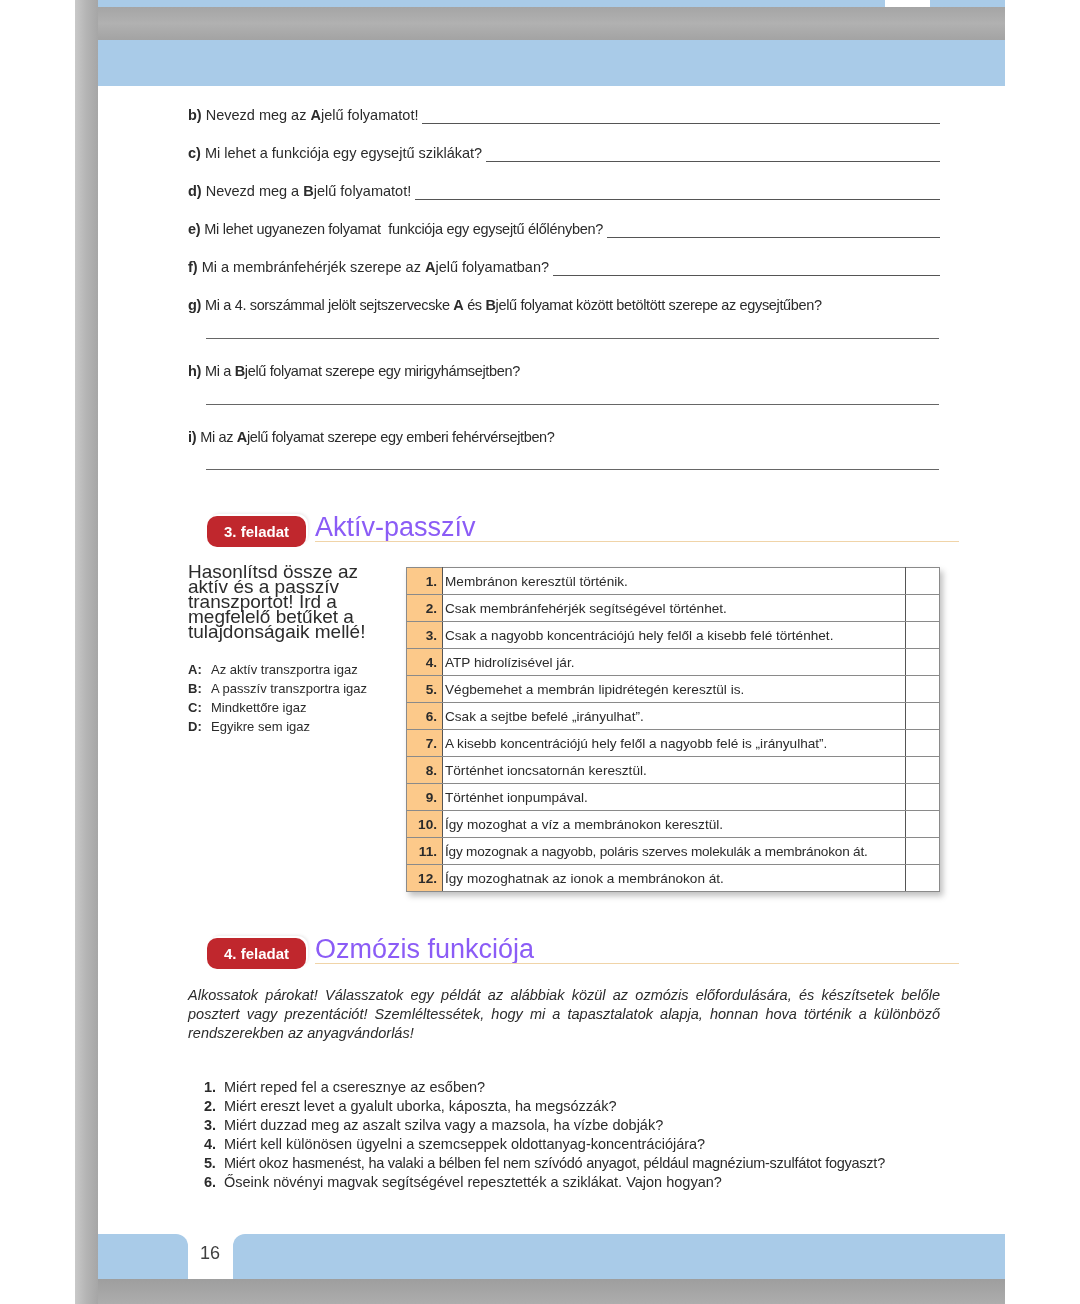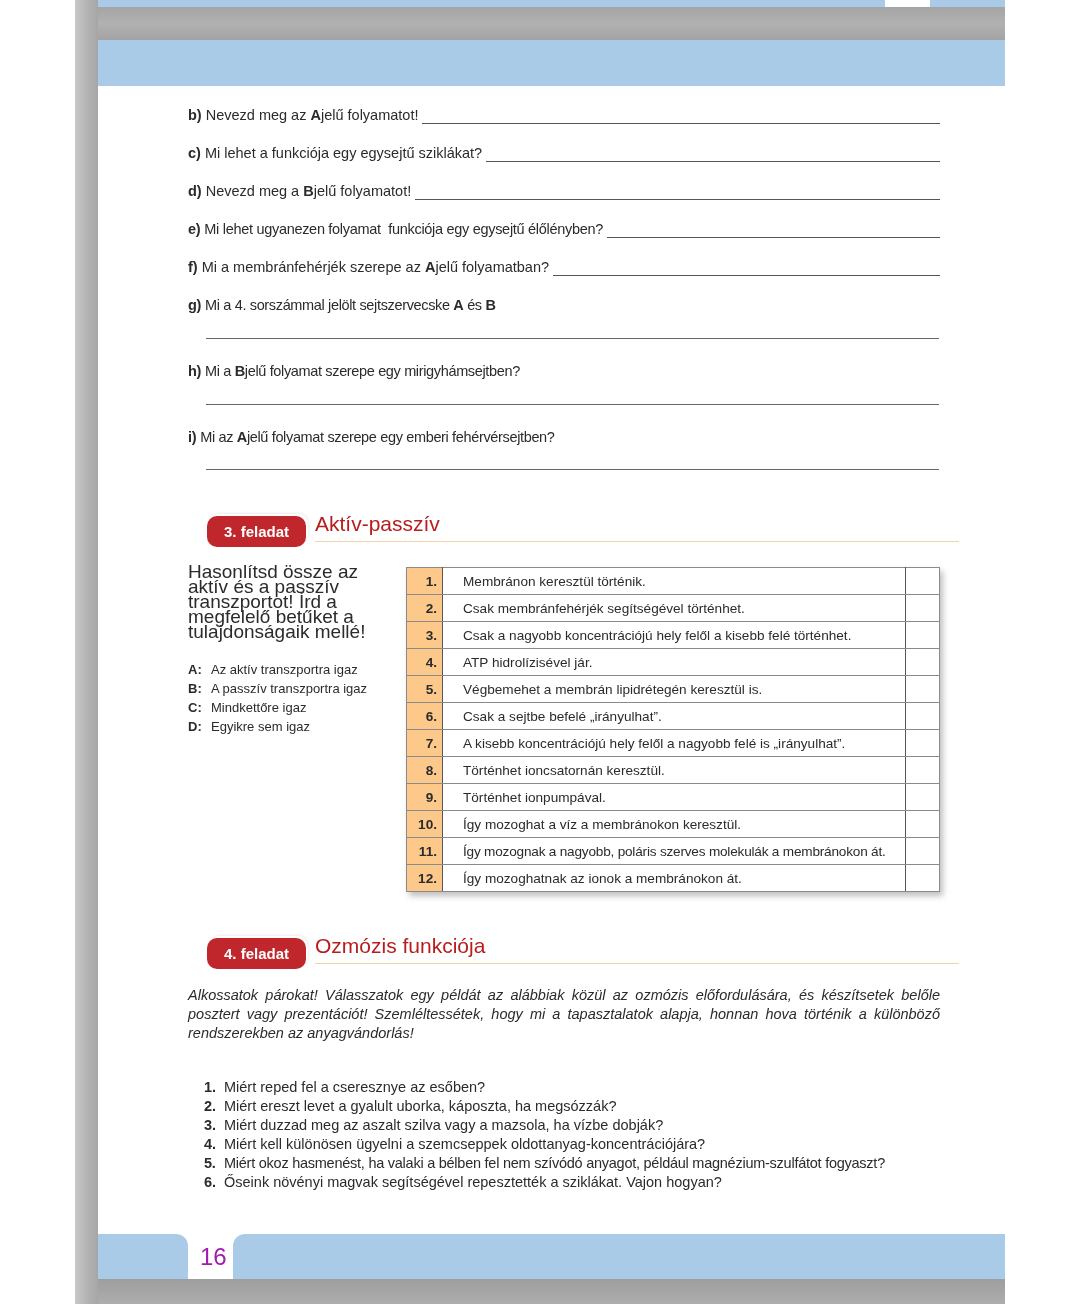--- a/index.html
+++ b/index.html
@@ -35,46 +35,46 @@
   b.hl { font-weight: bold; }
 
   .task-head { position: absolute; left: 90px; width: 752px; height: 34px; margin-left: 19px; }
   .badge {
     position: absolute; left: 0; top: 2px; width: 99px; height: 31px;
     background: #c0272d; border-radius: 10px; color: #fff; font-weight: bold;
     font-size: 15px; line-height: 31px; text-align: center;
     box-shadow: 2px -2px 0 #fff, 3px -3px 3px rgba(0,0,0,0.08);
   }
   .task-title {
-    position: absolute; left: 108px; top: -2px; font-size: 21px; color: #b91c1c;
+    position: absolute; left: 108px; top: -2px; font-size: 27px; color: #8b5cf6;
   }
   .task-rule { position: absolute; left: 108px; right: 0; bottom: 6px; border-bottom: 1px solid #f0d4a8; }
 
   .intro3 { position: absolute; left: 90px; top: 524px; width: 205px; font-size: 19px; line-height: 15px; }
   .legend3 { position: absolute; left: 90px; top: 620px; font-size: 13px; line-height: 19px; }
   .legend3 .k { font-weight: bold; display: inline-block; width: 23px; }
 
   table.props {
     position: absolute; left: 308px; top: 527px; width: 534px;
     border-collapse: collapse; font-size: 13.6px;
     box-shadow: 3px 4px 6px rgba(0,0,0,0.25);
   }
   table.props td { border: 1px solid #8a8a8a; height: 26px; padding: 0; }
   table.props td.num { width: 30px; background: #fcc98a; text-align: right; font-weight: bold; padding-right: 5px; }
-  table.props td.txt { padding-left: 20px; white-space: nowrap; }
+  table.props td.txt { padding-left: 2px; white-space: nowrap; }
   table.props td.ans { width: 33px; }
   table.props td.num, table.props td.txt { border-right: 1px solid #555; }
 
   .intro4 { position: absolute; left: 90px; top: 946px; width: 752px; font-size: 14.5px; line-height: 19px; text-align: justify; font-style: italic; }
   .list4 { position: absolute; left: 90px; top: 1022px; font-size: 14.5px; line-height: 19px; margin: 16px; padding: 0; list-style: none; }
   .list4 li .n { font-weight: bold; display: inline-block; width: 20px; }
 
   .footer-a { position: absolute; left: 0; top: 1194px; width: 90px; height: 45px; background: #a9cbe8; border-top-right-radius: 12px; }
   .footer-b { position: absolute; left: 135px; top: 1194px; width: 772px; height: 45px; background: #a9cbe8; border-top-left-radius: 12px; }
-  .page-num { position: absolute; left: 102px; top: 1203px; font-size: 24px; color: #a21caf; }
+  .page-num { position: absolute; left: 102px; top: 1203px; font-size: 18px; color: #404040; }
 </style>
 </head>
 <body>
 
 <div class="left-strip"></div>
 <div class="prev-bar-a"></div>
 <div class="prev-bar-b"></div>
 <div class="gap-top"></div>
 
 <div class="page">
@@ -111,20 +111,21 @@
       <span> jelű folyamatban?</span>
     <span class="line"></span>
   </div>
 
   <div class="q" style="top:256px; letter-spacing:-0.35px;">
     <span class="lbl">g)</span>
     <span style="white-space:pre">Mi a 4. sorszámmal jelölt sejtszervecske </span>
       <b class="hl">A</b>
       <span style="white-space:pre"> és </span>
       <b class="hl">B</b>
+      <span> jelű folyamat között betöltött szerepe az egysejtűben?</span>
   </div>
   <div class="ans-line" style="top:298px;"></div>
 
   <div class="q" style="top:322px; letter-spacing:-0.35px;">
     <span class="lbl">h)</span>
     <span style="white-space:pre">Mi a </span>
       <b class="hl">B</b>
       <span> jelű folyamat szerepe egy mirigyhámsejtben?</span>
   </div>
   <div class="ans-line" style="top:364px;"></div>

